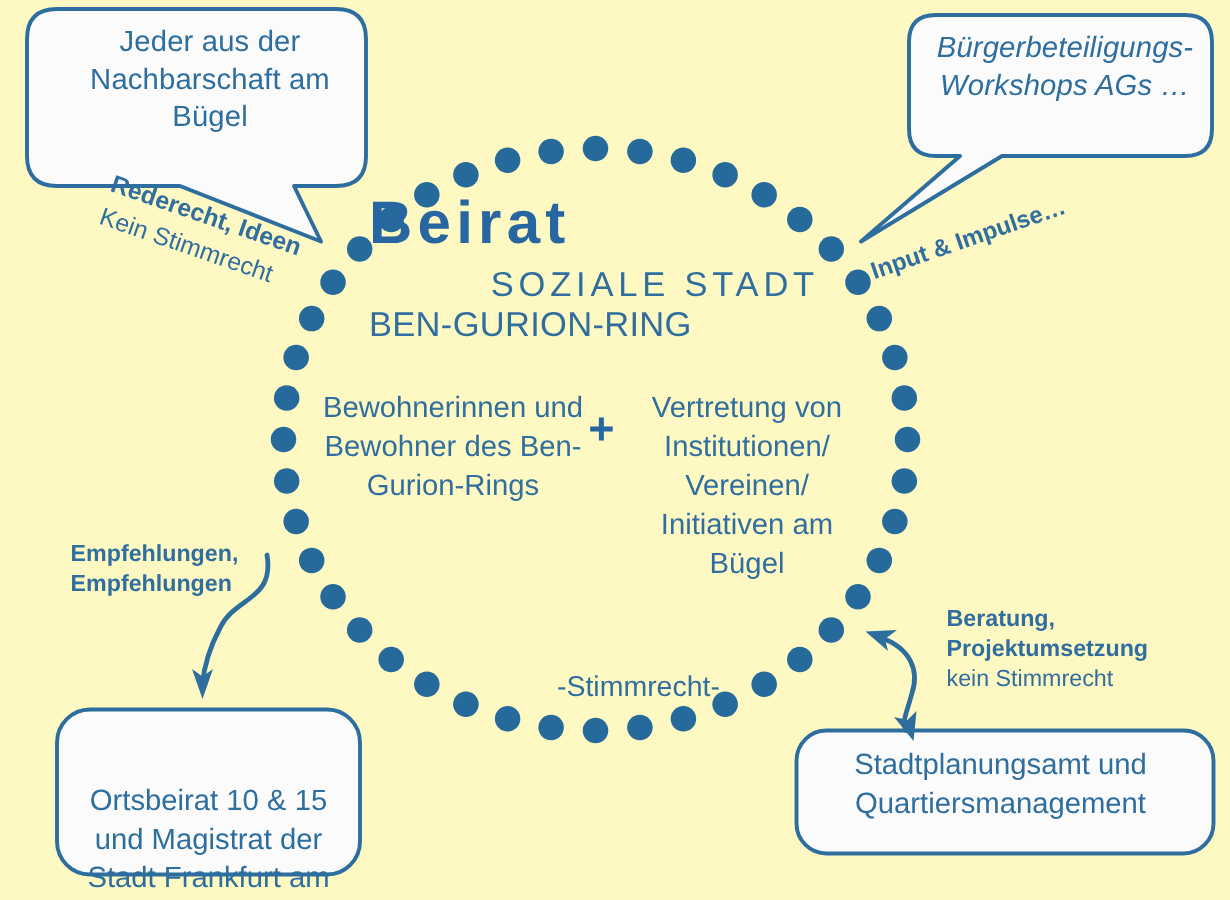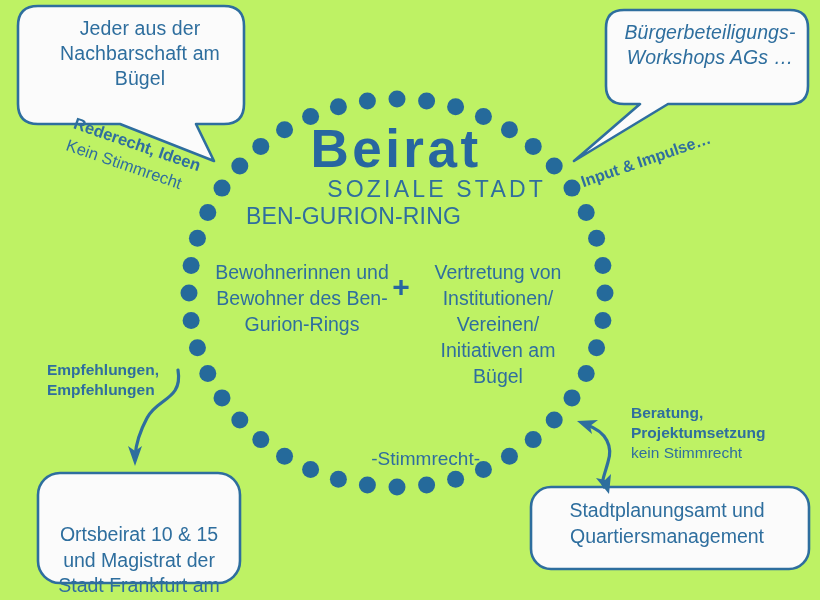--- a/index.html
+++ b/index.html
@@ -3,21 +3,21 @@
 <meta charset="utf-8">
 <style>
   html, body {
     margin: 0; padding: 0;
     background: #ffffff;
   }
   #canvas {
     position: relative;
     width: 820px;
     height: 600px;
-    background: #bef264;
+    background: #fef9c3;
     overflow: hidden;
     font-family: "Liberation Sans", "DejaVu Sans", sans-serif;
     color: #236694;
   }
   svg.layer {
     position: absolute;
     left: 0; top: 0;
     width: 820px; height: 600px;
     pointer-events: none;
   }
@@ -43,22 +43,22 @@
     line-height: 25.5px;
   }
   #box-bl-text { left: 44px; top: 522px; width: 190px; }
   #box-br-text { left: 536px; top: 498px; width: 262px; }
 
   
   #ring-title {
     position: absolute;
     left: 246px; top: 127px;
     width: 300px;
-    text-align: center;
-    font-size: 53px;
+    text-align: left;
+    font-size: 40px;
     font-weight: bold;
     letter-spacing: 3.5px;
     color: #2766a0;
     line-height: 44px;
   }
   #ring-sub1 {
     position: absolute;
     left: 246px; top: 176px;
     width: 300px;
     text-align: right;

